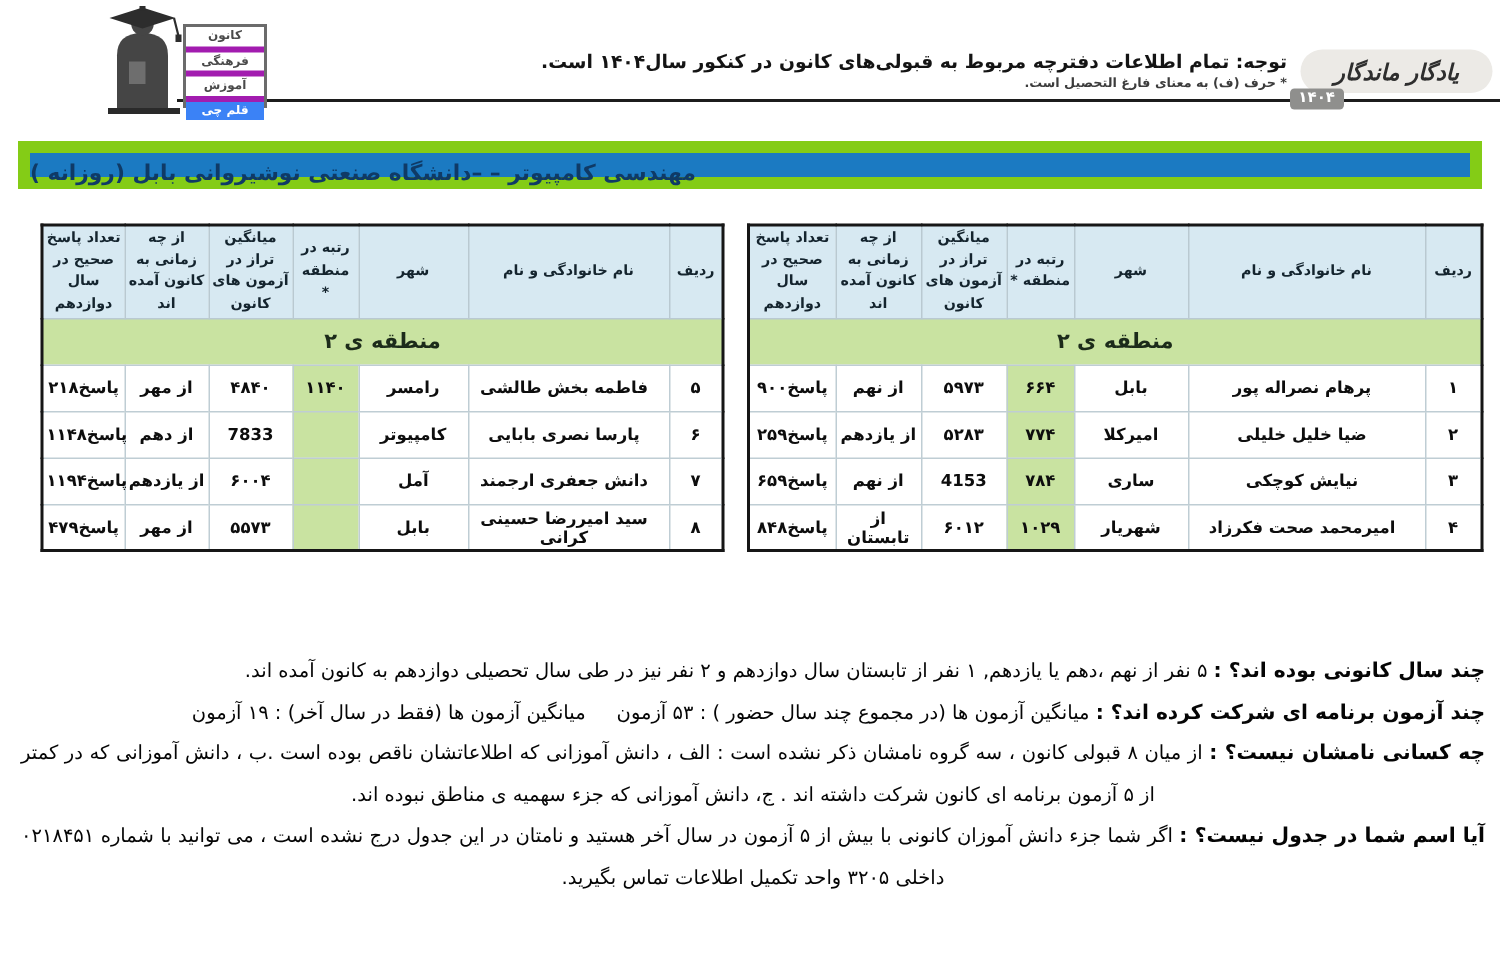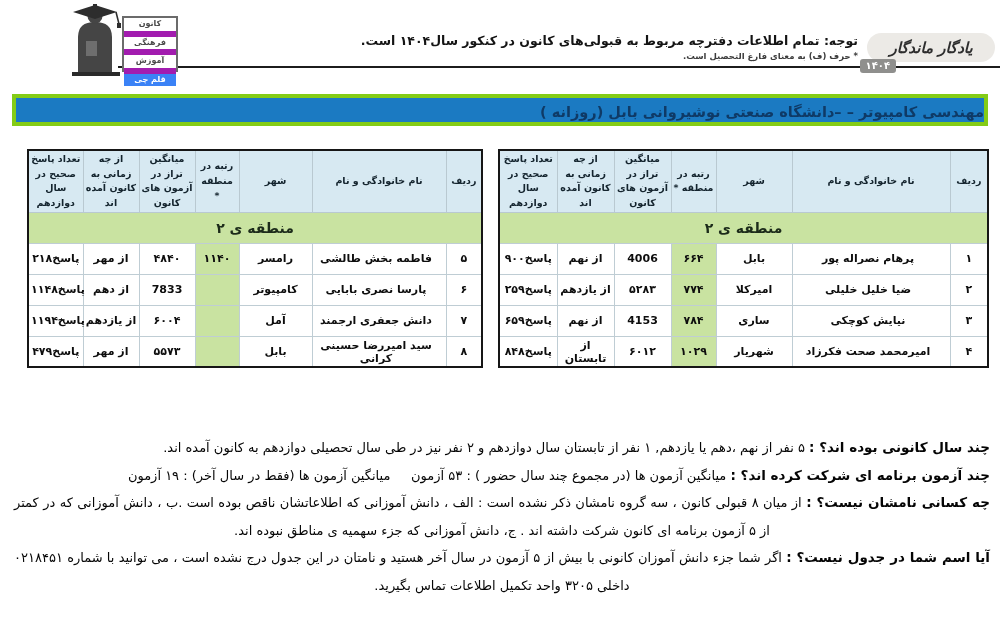--- a/index.html
+++ b/index.html
@@ -8,38 +8,38 @@
   .page { position:relative; width:1000px; height:639px; background:#fff; overflow:hidden; }
 
   
   .hr-line { position:absolute; top:66px; left:118px; right:0; height:2px; background:#1c1c1c; }
 
   .logo { position:absolute; left:64px; top:3px; width:114px; height:74px; }
   .logo svg { position:absolute; left:0; top:0; }
   .logo .sign { position:absolute; right:0; top:13px; width:56px; height:56px;
                 background:#fff; border:2px solid #6b6b6b; direction:rtl; }
   .logo .sign .ln { font-size:8px; font-weight:bold; color:#4a4a4a; text-align:center;
-                    line-height:12.5px; border-bottom:6px solid #a21caf; }
+                    line-height:12.5px; border-bottom:4px solid #a21caf; }
   .logo .sign .ln:last-child { background:#3b82f6; color:#fff; border-bottom:none; }
 
   .note { position:absolute; right:142px; top:33px; direction:rtl; text-align:right; }
   .note-main { font-size:12.5px; font-weight:bold; color:#141414; }
   .note-sub { font-size:8.5px; font-weight:bold; color:#3c3c3c; margin-top:3px; margin-left:4px; }
 
   .brand-pill { position:absolute; right:5px; top:33px; width:128px; height:29px;
                 background:#eceae6; border-radius:15px; display:flex; align-items:center;
                 justify-content:center; font-family:"DejaVu Serif", serif; font-style:italic;
                 font-weight:bold; font-size:15px; color:#2e2e2e; direction:rtl; }
   .brand-year { position:absolute; right:104px; top:59px; background:#8f8f8d; color:#fff;
                 font-size:10px; font-weight:bold; padding:1px 6px 2px; border-radius:3px; }
 
   
   .title-bar { position:absolute; top:94px; left:12px; right:12px; height:32px;
-               background:#1b7ac2; border:4px solid #84cc16; color:#0f3a66;
-               font-size:14.5px; font-weight:bold; text-align:right; line-height:28px;
+               background:#1b7ac2; border:8px solid #84cc16; color:#0f3a66;
+               font-size:14.5px; font-weight:bold; text-align:left; line-height:28px;
                direction:rtl; }
 
   
   table.k { position:absolute; top:149px; border-collapse:collapse; direction:rtl;
             table-layout:fixed; background:#fff; border:2px solid #161616; }
   table.k.right { left:498px; width:489px; }
   table.k.left  { left:27px;  width:454px; }
   table.k th { background:#d7e9f2; font-size:9.5px; font-weight:bold; color:#14242e;
                height:56px; padding:1px 2px; line-height:1.55; text-align:center;
                border:1px solid #b9c9d1; }
@@ -119,21 +119,21 @@
       <tr>
         <td class="banner" colspan="7">منطقه ی ۲</td>
       </tr>
     </thead>
     <tbody>
       <tr>
         <td>۱</td>
         <td class="name">پرهام نصراله پور</td>
         <td>بابل</td>
         <td class="rank">۶۶۴</td>
-        <td>4006</td>
+        <td>۵۹۷۳</td>
         <td>از نهم</td>
         <td class="answers">۹۰۰پاسخ</td>
       </tr>
       <tr>
         <td>۲</td>
         <td class="name">ضیا خلیل خلیلی</td>
         <td>امیرکلا</td>
         <td class="rank">۷۷۴</td>
         <td>۵۲۸۳</td>
         <td>از یازدهم</td>

